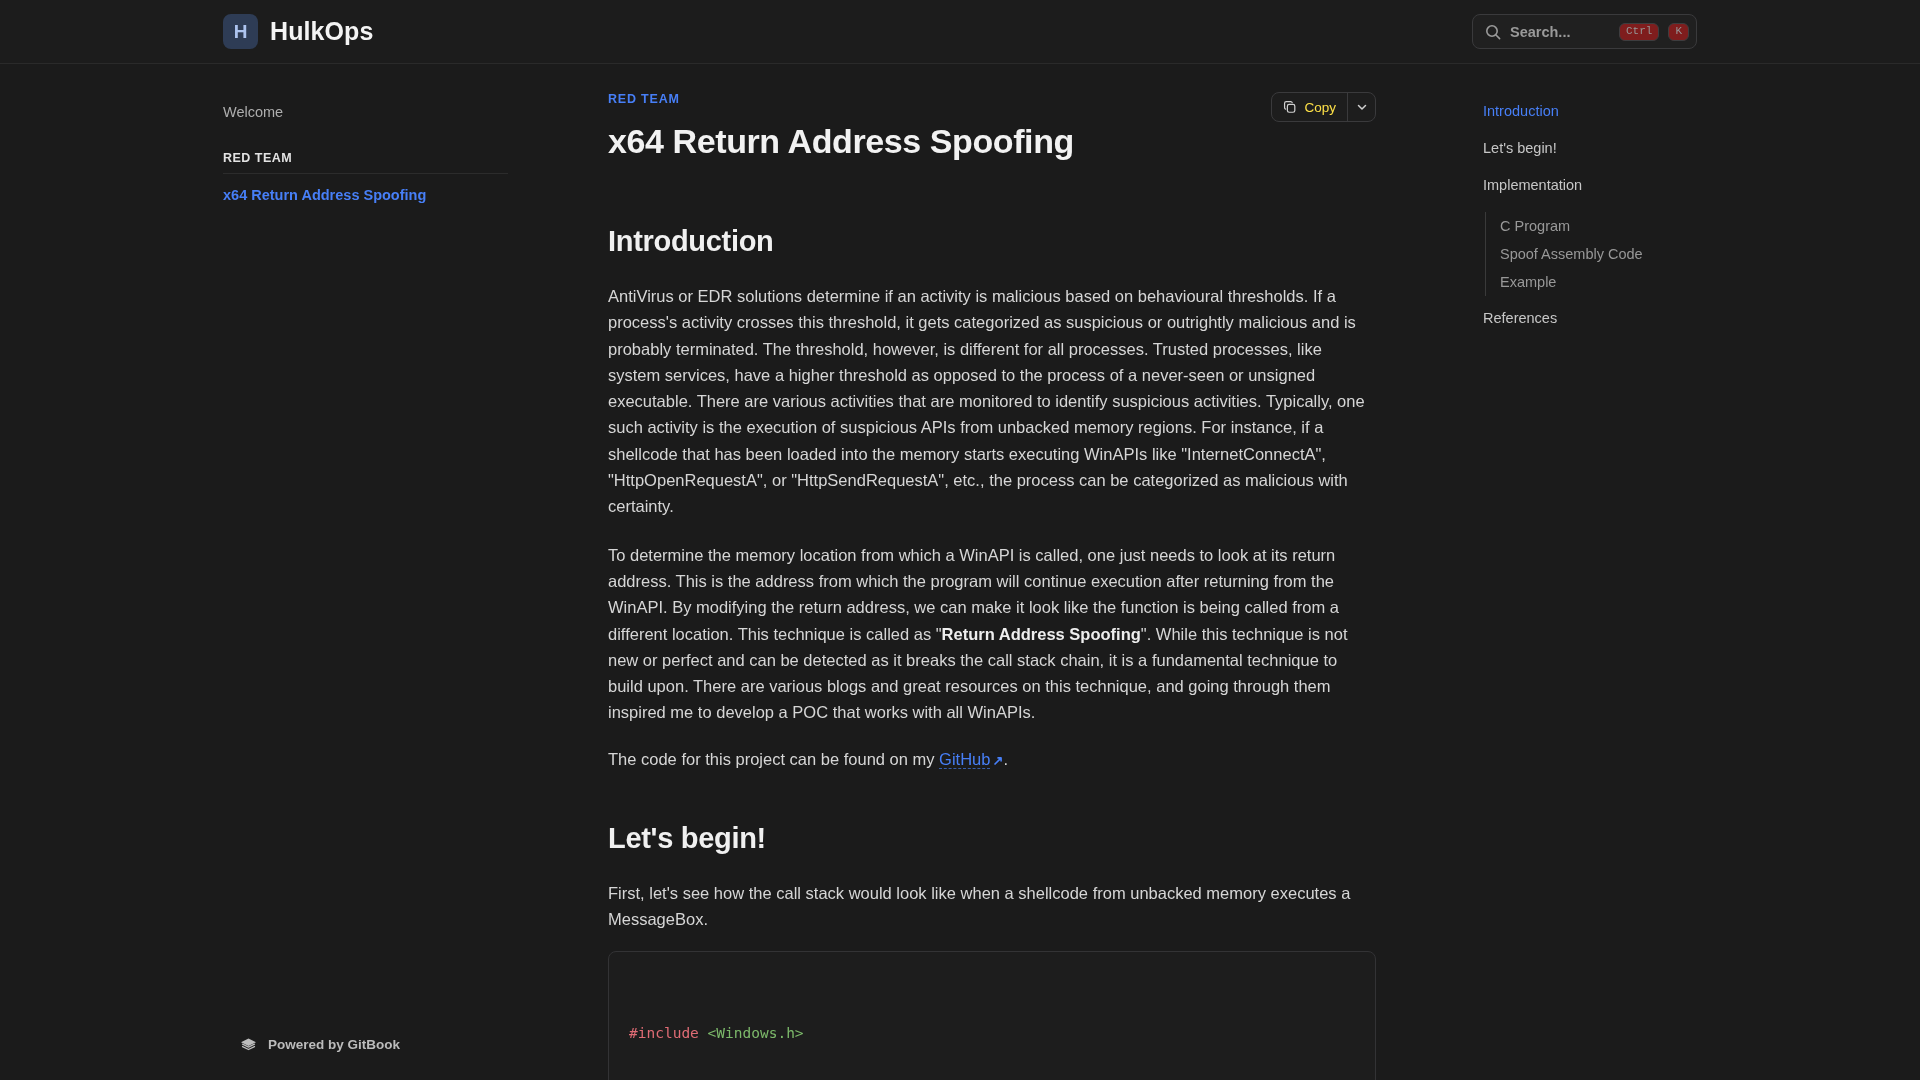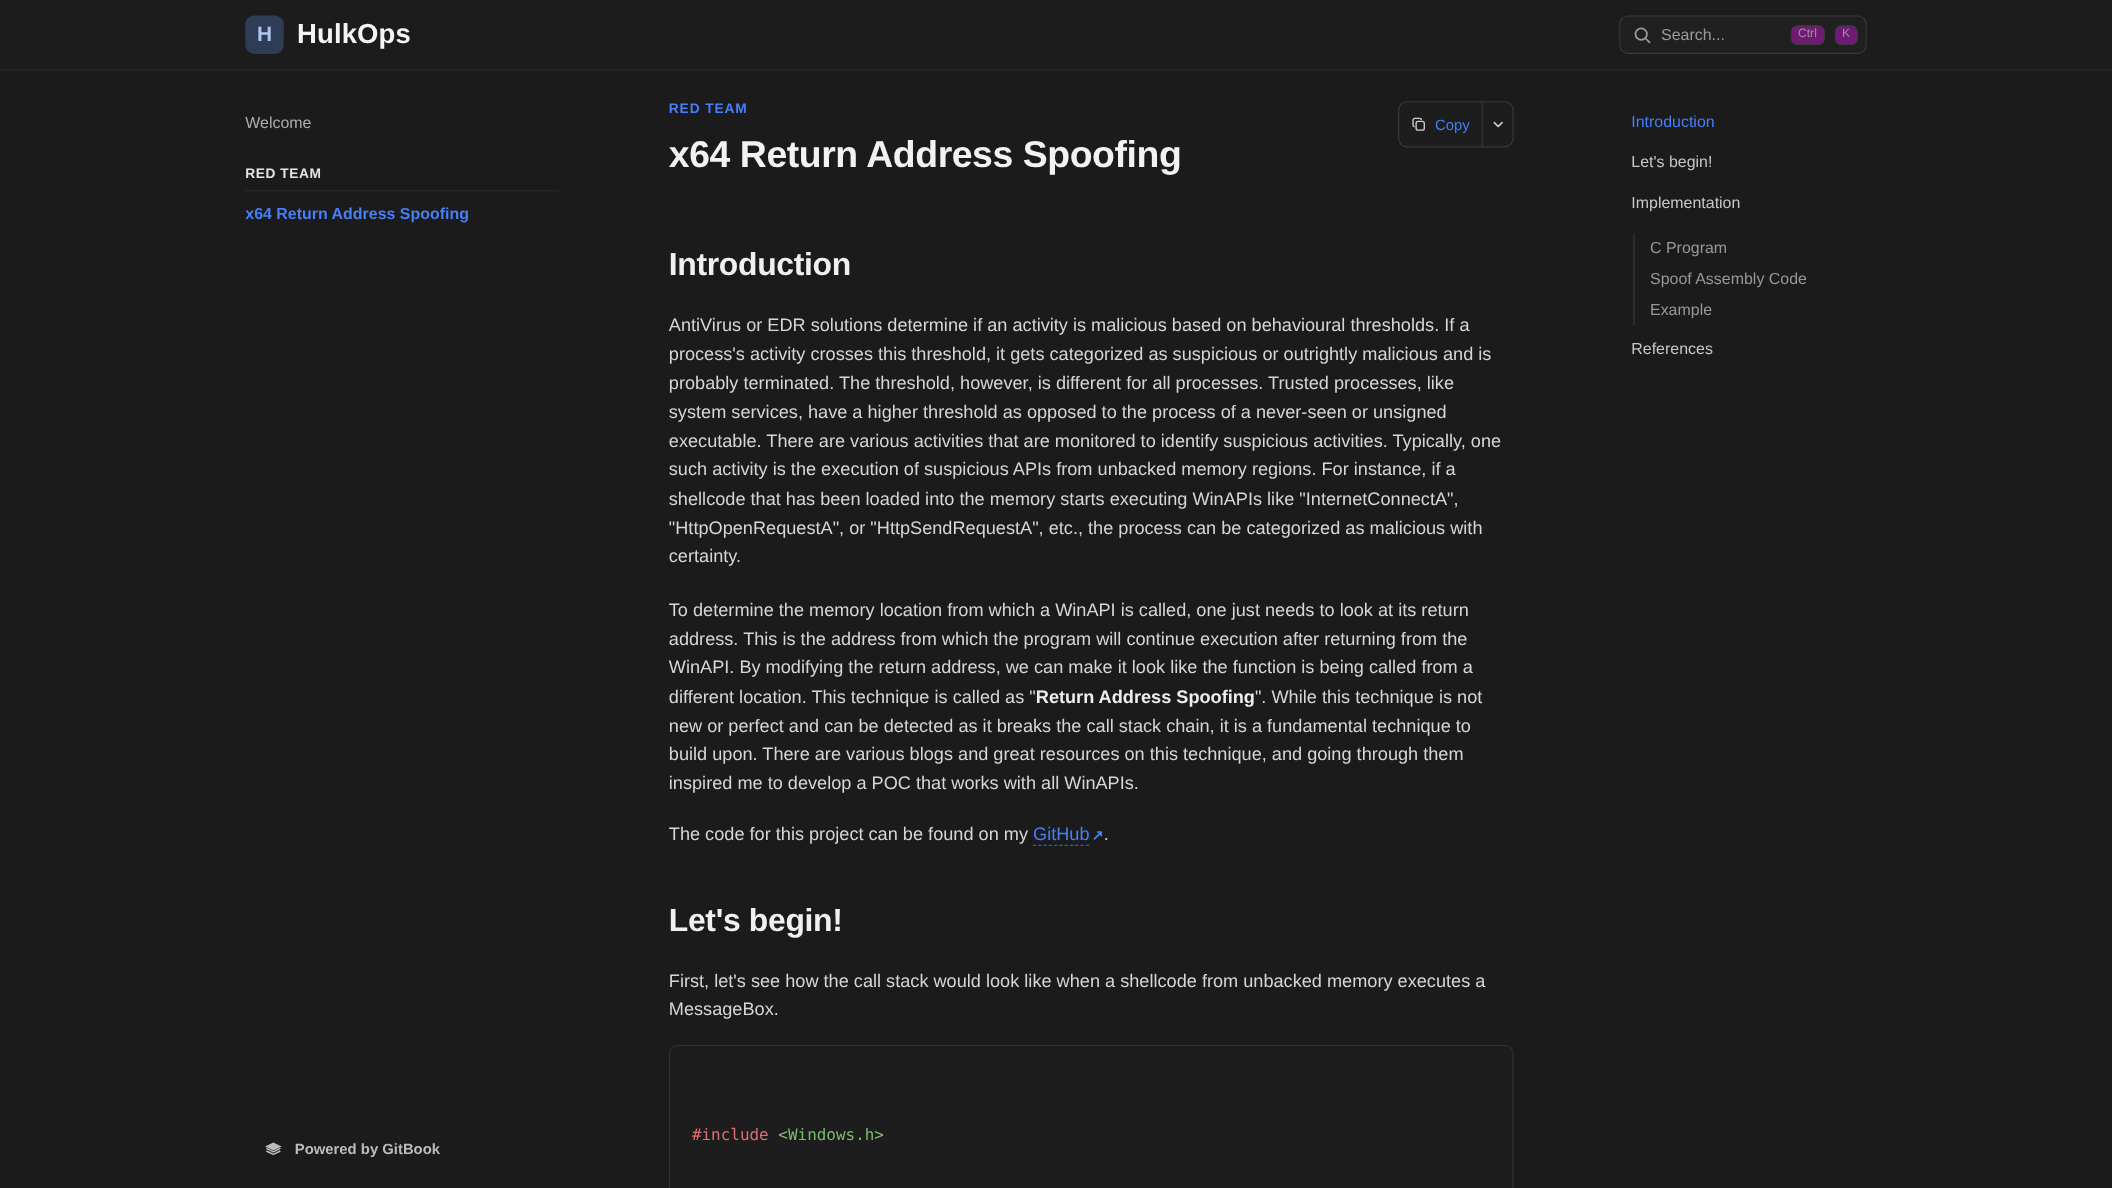--- a/index.html
+++ b/index.html
@@ -21,25 +21,25 @@
     color:#adc4ef; font-weight:700; font-size:19px;
     display:flex; align-items:center; justify-content:center;
   }
   .site-title { color:#f4f4f4; font-weight:700; font-size:25px; letter-spacing:0.1px; }
 
   .search-box {
     width:225px; height:35px; border:1px solid #3a3a3c; border-radius:8px;
     background:#202020; display:flex; align-items:center; gap:9px;
     padding:0 7px 0 12px; cursor:text;
   }
-  .search-box .ph { flex:1; color:#9a9a9a; font-size:14.5px; }
+  .search-box .ph { flex:1; color:#9a9a9a; font-size:14.5px;font-weight:bold; }
   .kbd {
-    font-family:Liberation Sans, sans-serif; font-size:11px; color:#969696;
+    font-family:Liberation Mono, monospace; font-size:11px; color:#969696;
     border:1px solid #3d3d3f; border-radius:6px; padding:2.5px 6px; line-height:1;
-    background:#701a75;
+    background:#7f1d1d;
   }
 
   
   .page { display:flex; height:1016px; }
 
   
   .sidebar { width:285px; padding-top:30px; position:relative; }
   .nav-item {
     height:35px; display:flex; align-items:center;
     font-size:14.5px; color:#aeaeae; cursor:pointer; border-radius:8px;
@@ -55,22 +55,22 @@
     color:#bcbcbc; font-size:13.5px; font-weight:600; cursor:pointer;
   }
 
   
   .main { width:768px; margin-left:100px; padding-top:28px; }
   .page-header-row { display:flex; justify-content:space-between; align-items:flex-start; }
   .breadcrumb { color:#477ff7; font-size:12.5px; font-weight:700; letter-spacing:0.8px; height:15px; line-height:15px; cursor:pointer; }
   .page-title { margin-top:14px; font-size:34px; line-height:40px; font-weight:800; letter-spacing:-0.4px; color:#f2f2f2; }
 
   .copy-btn {
-    display:flex; align-items:stretch; height:42px; border:1px solid #3a3a3c;
-    border-radius:8px; color:#3b82f6; font-size:13.5px; overflow:hidden; cursor:pointer;
+    display:flex; align-items:stretch; height:30px; border:1px solid #3a3a3c;
+    border-radius:8px; color:#fde047; font-size:13.5px; overflow:hidden; cursor:pointer;
     background:#1d1d1d;
   }
   .copy-main { display:flex; align-items:center; gap:7px; padding:0 11px; }
   .copy-divider { width:1px; background:#3a3a3c; }
   .copy-caret { width:27px; display:flex; align-items:center; justify-content:center; }
 
   h2.section-h { font-size:29px; line-height:36px; font-weight:700; color:#f0f0f0; letter-spacing:-0.3px; }
   .h-intro { margin-top:62px; }
   .h-begin { margin-top:46px; }
   .para { font-size:16.5px; line-height:26.3px; color:#d6d6d6; }

